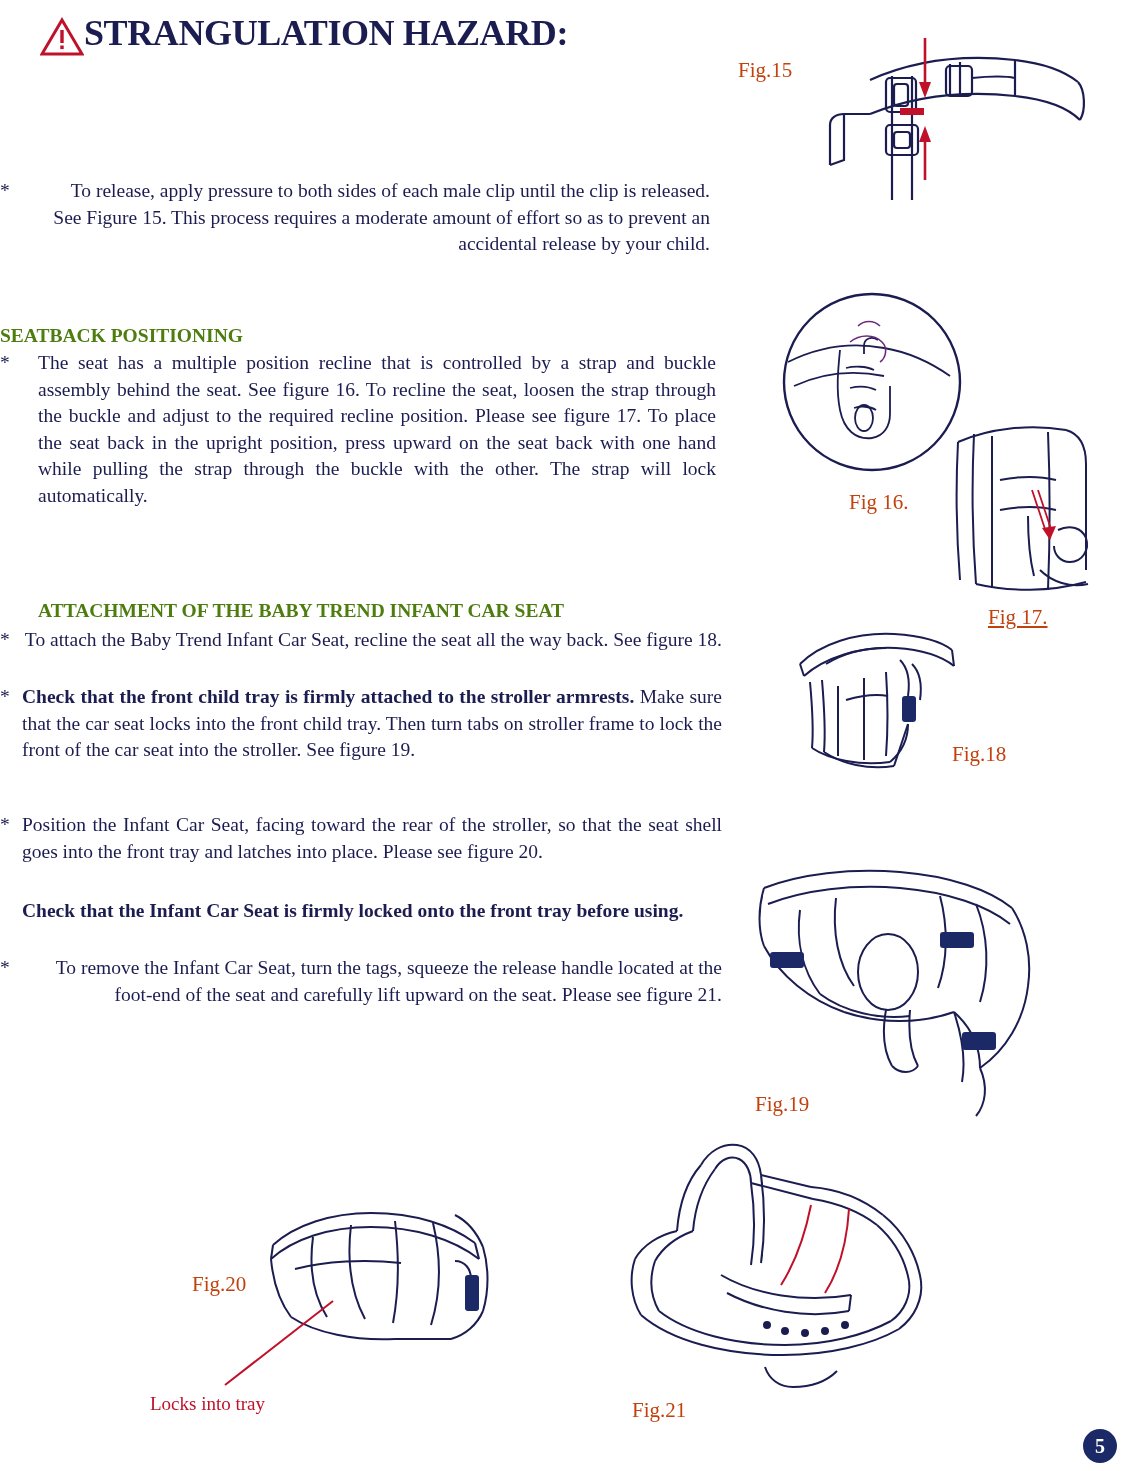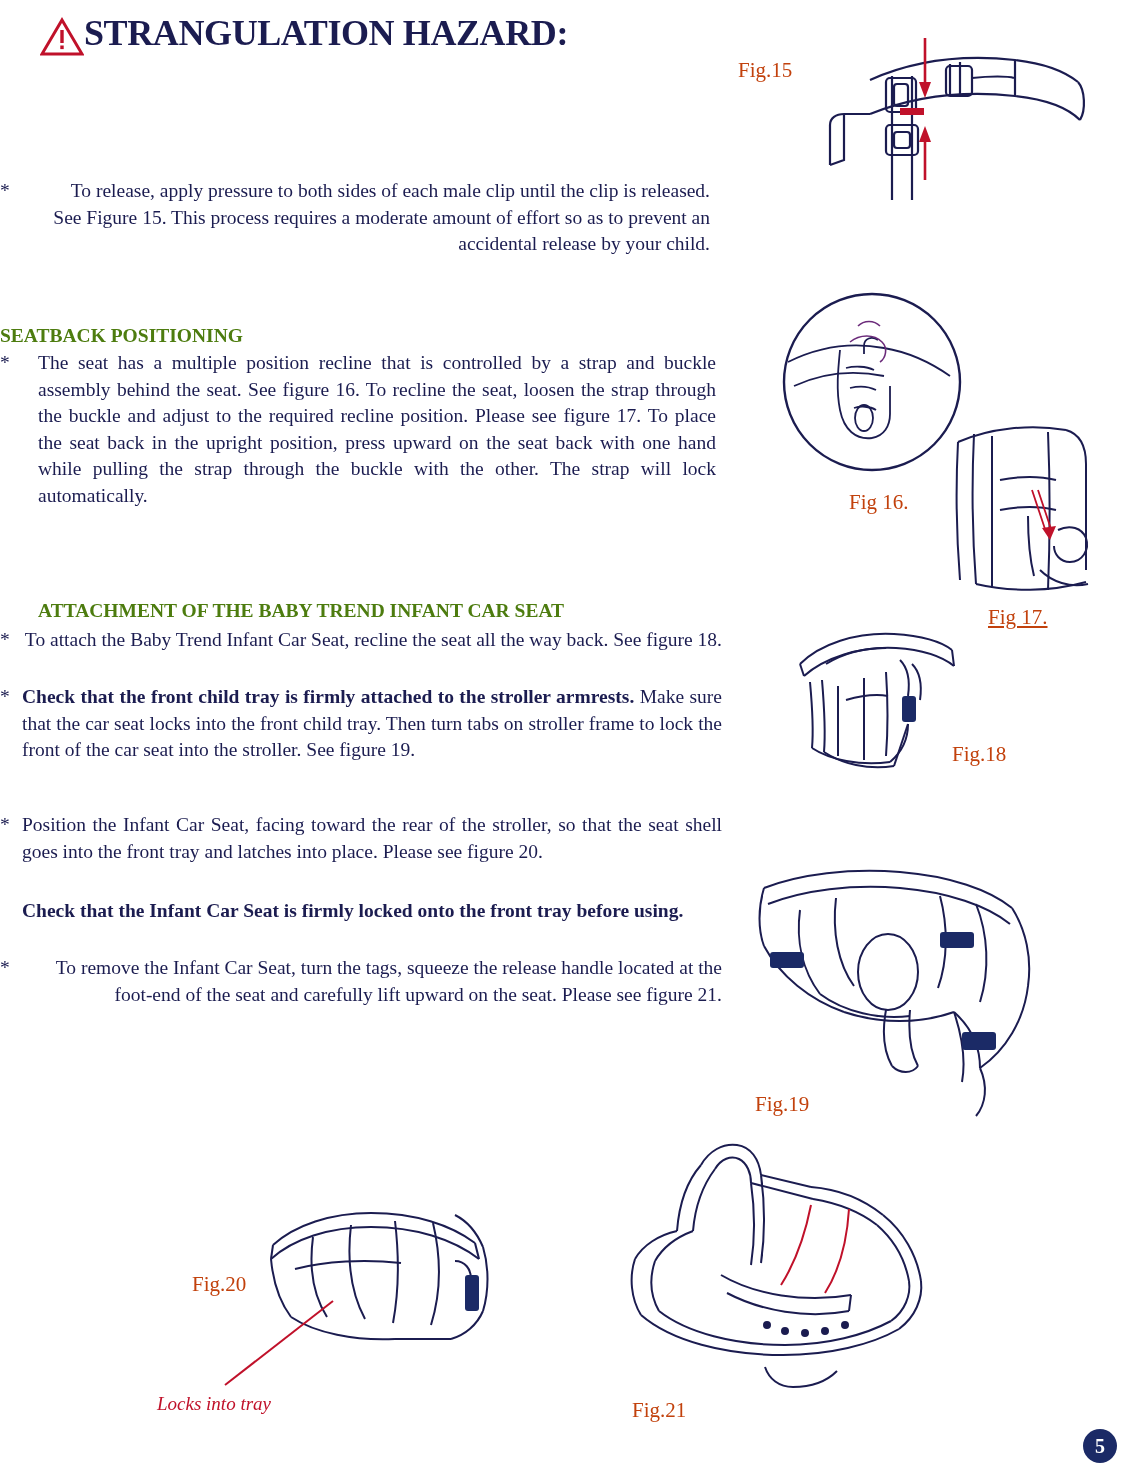--- a/index.html
+++ b/index.html
@@ -349,21 +349,21 @@
         <rect x="210" y="80" width="14" height="36" rx="3"></rect>
       </g>
     </svg>
   </div>
   <div class="figlabel" style="left:172px; top:1272px;margin-left:20px;">Fig.20</div>
   <div class="fig" style="left:215px; top:1295px;">
     <svg width="130" height="100" viewBox="0 0 130 100">
       <line x1="10" y1="90" x2="118" y2="6" stroke="#c0112a" stroke-width="2"></line>
     </svg>
   </div>
-  <div class="redlabel" style="left:157px; top:1393px;font-style:italic;">Locks into tray</div>
+  <div class="redlabel" style="left:150px; top:1393px;">Locks into tray</div>
 
   <div class="fig" style="left:615px; top:1135px;">
     <svg width="340" height="270" viewBox="0 0 340 270">
       <g fill="none" stroke="#1b1c50" stroke-width="2">
         <path d="M86,30 C94,16 108,8 122,10 C136,12 144,24 146,40"></path>
         <path d="M100,34 C106,24 116,20 124,24 C132,28 136,38 136,48"></path>
         <path d="M146,40 C150,70 150,100 146,128"></path>
         <path d="M136,48 C140,76 140,104 136,130"></path>
         <path d="M86,30 C72,46 64,70 62,96"></path>
         <path d="M100,34 C88,50 80,72 78,96"></path>

